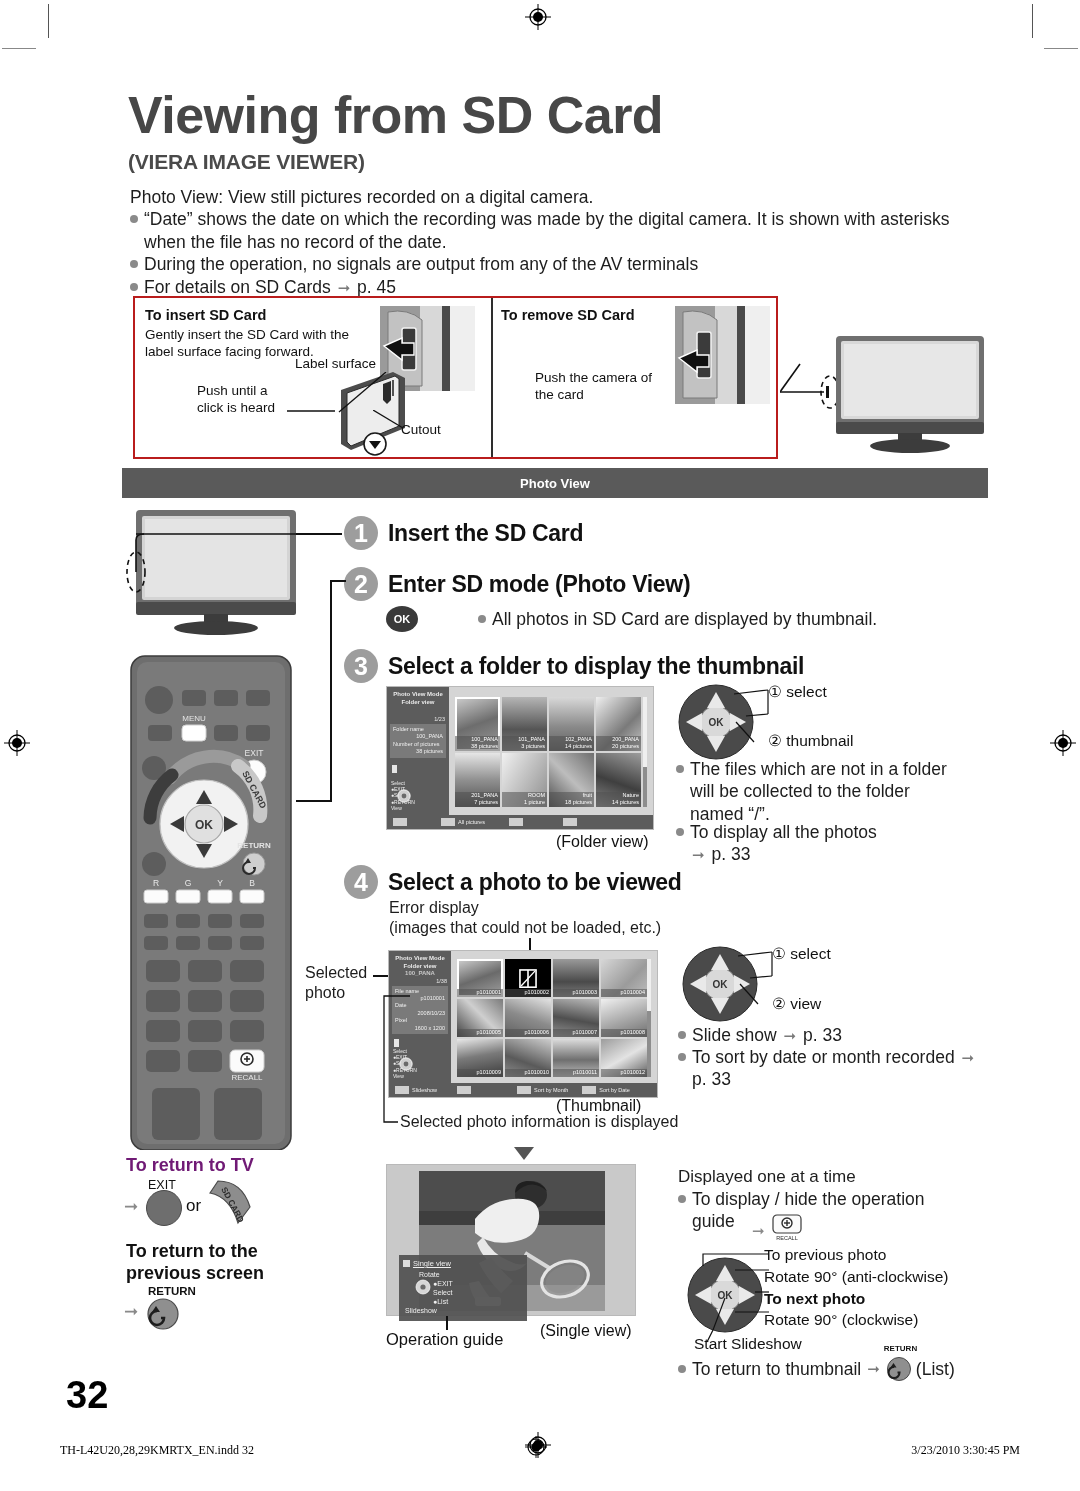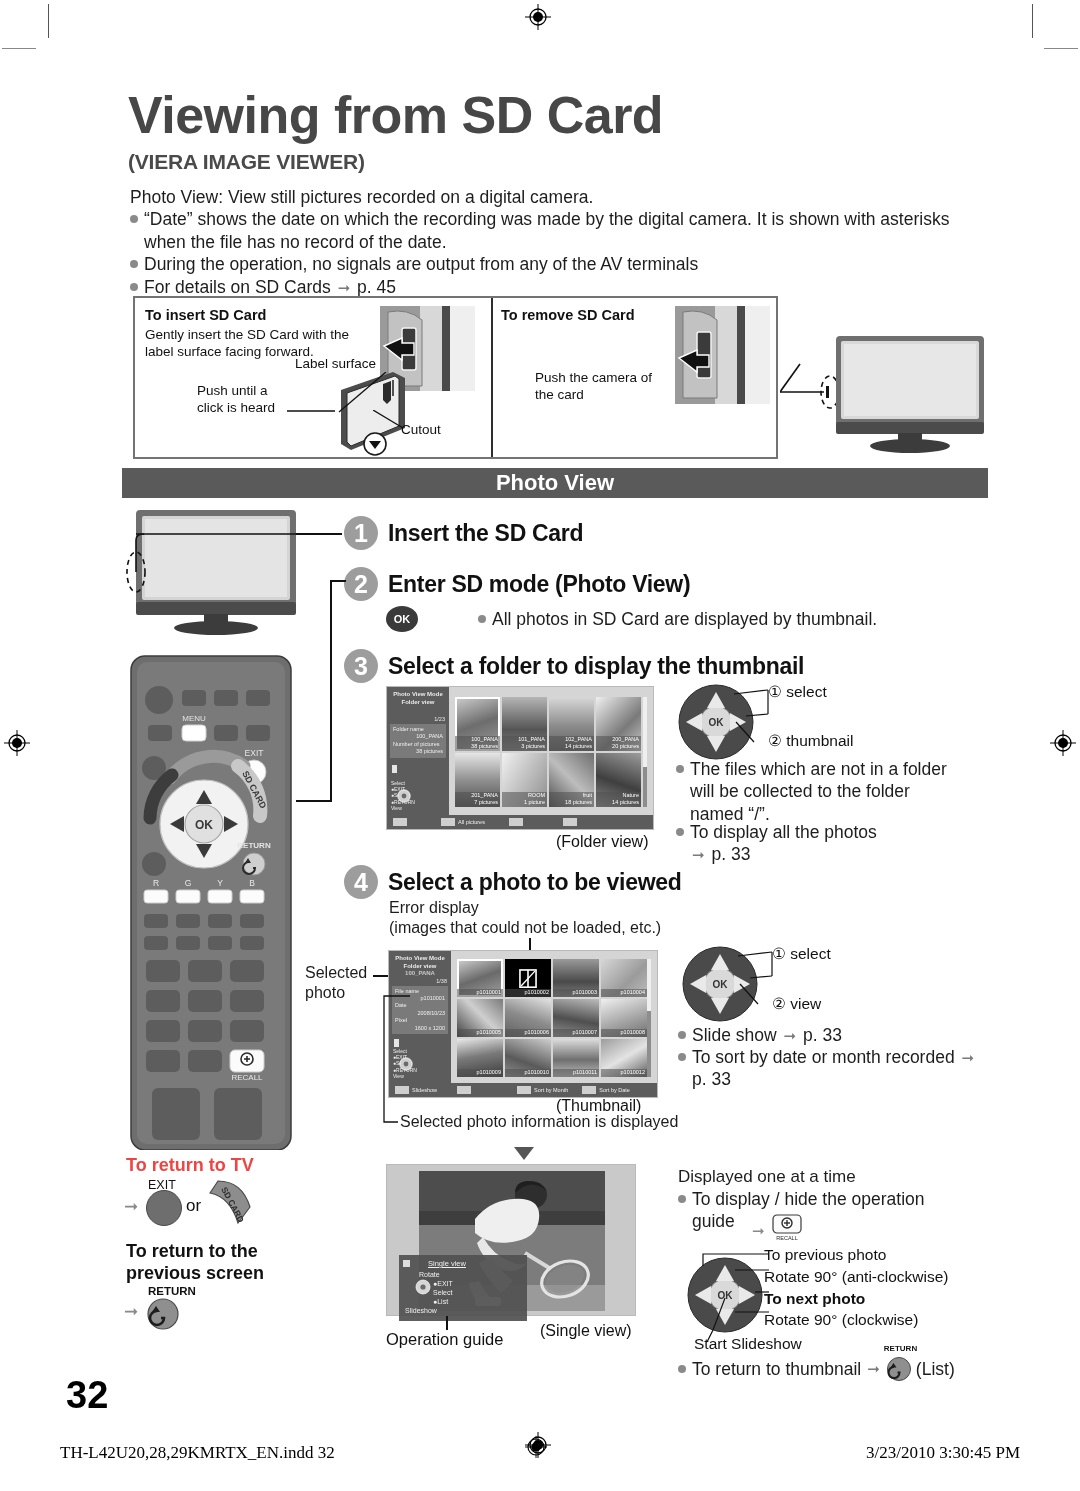--- a/index.html
+++ b/index.html
@@ -41,38 +41,38 @@
   .bdot {
     display:inline-block; width:8px; height:8px; border-radius:50%;
     background:#8a8a8a; margin: 7px 6px 0 0; flex: 0 0 auto;
   }
   .bullet-txt { flex: 1 1 auto; }
   .arrow { font-size: 15px; color:#7a7a7a; padding: 0 2px; }
 
   
   #cardpanel {
     left: 133px; top: 296px; width: 645px; height: 163px;
-    border: 2px solid #737373; box-sizing: border-box;
+    border: 2px solid #b91c1c; box-sizing: border-box;
     background:#fff;
   }
   #cardpanel .divider {
     position:absolute; left:356px; top:0; bottom:0; width:2px; background:#2e2e2e;
   }
   .panel-h { font-size:14.5px; font-weight:bold; color:#111; }
   .panel-t { font-size:13.5px; color:#111; line-height:1.25; }
   .slot-img {
     position:absolute; background: linear-gradient(90deg,#8d8d8d 0%,#b5b5b5 28%,#cfcfcf 46%,#f2f2f2 58%,#9a9a9a 70%,#efefef 80%,#ffffff 100%);
     border:0;
   }
 
   
   #pvbar {
     left:122px; top:468px; width:866px; height:30px;
     background:#5a5a5a; color:#fff;
-    font-size:22px; font-weight:bold;
+    font-size:13px; font-weight:bold;
     display:flex; align-items:center; justify-content:center;
   }
 
   
   .stepcircle {
     width: 34px; height: 34px; border-radius: 50%;
     background:#9d9d9d; color:#fff;
     font-size: 25px; font-weight: bold;
     display:flex; align-items:center; justify-content:center;
     font-family: "Liberation Sans", sans-serif;
@@ -119,21 +119,21 @@
   .th.err { background:#000; }
 
   .caption { font-size:16px; color:#111; }
   .small-label { font-size:15.5px; color:#111; line-height:1.25; }
 
   
   #remote { left:126px; top:648px; width:170px; height:502px; }
 
   
   #pagenum { left:66px; top:1374px; font-size:38px; font-weight:bold; color:#000;}
-  .foot { font-family:"Liberation Serif", serif; font-size:17px; color:#000; }
+  .foot { font-family:"Liberation Serif", serif; font-size:12px; color:#000; }
   #footleft { left:60px; top:1443px; }
   #footright { right:60px; top:1443px; }
 </style>
 </head>
 <body>
 
 <div class="crop-v" style="left:48px;top:4px;height:34px;"></div>
 <div class="crop-h" style="left:2px;top:48px;width:34px;"></div>
 <div class="crop-v" style="left:1032px;top:4px;height:34px;"></div>
 <div class="crop-h" style="left:1044px;top:48px;width:34px;"></div>
@@ -622,21 +622,21 @@
   <rect x="104" y="402" width="34" height="22" rx="5" fill="#fbfbfb" stroke="#cdcdcd"></rect>
   <circle cx="121" cy="411" r="6" fill="none" stroke="#2b2b2b" stroke-width="1.6"></circle>
   <line x1="118" y1="411" x2="124" y2="411" stroke="#2b2b2b" stroke-width="1.6"></line>
   <line x1="121" y1="408" x2="121" y2="414" stroke="#2b2b2b" stroke-width="1.6"></line>
   <text x="121" y="432" font-family="Liberation Sans, sans-serif" font-size="8" fill="#e9e9e9" text-anchor="middle">RECALL</text>
 
   <rect x="26" y="440" width="48" height="52" rx="6" fill="#5d5d5d"></rect>
   <rect x="88" y="440" width="48" height="52" rx="6" fill="#5d5d5d"></rect>
 </svg>
 
-<div class="abs" style="left:126px;top:1155px;font-size:18px;font-weight:bold;color:#ef4444;">To return to TV</div>
+<div class="abs" style="left:126px;top:1155px;font-size:18px;font-weight:bold;color:#701a75;">To return to TV</div>
 <div class="abs" style="left:148px;top:1178px;font-size:12.5px;color:#111;">EXIT</div>
 <div class="abs" style="left:124px;top:1196px;font-size:17px;color:#8a8a8a;">➞</div>
 <div class="abs" style="left:146px;top:1190px;width:34px;height:34px;border-radius:50%;background:#6e6e6e;border:1px solid #4a4a4a;"></div>
 <div class="abs" style="left:186px;top:1196px;font-size:17px;color:#111;">or</div>
 <svg class="abs" style="left:208px;top:1177px;" width="50" height="52" viewBox="0 0 50 52">
   <path d="M10 4 Q34 4 42 30 L30 46 Q22 20 2 16 Z" fill="#8d8d8d" stroke="#4a4a4a" stroke-width="1.2"></path>
   <text font-family="Liberation Sans, sans-serif" font-size="8.5" font-weight="bold" fill="#2d2d2d" transform="translate(13,12) rotate(62)">SD CARD</text>
 </svg>
 
 <div class="abs" style="left:126px;top:1241px;width:175px;font-size:18px;font-weight:bold;color:#111;line-height:1.2;">To return to the previous screen</div>
@@ -668,21 +668,21 @@
       <path d="M64 66 q10 18 26 24 q12 6 18 2 q-10 12 -26 6 q-18 -8 -24 -26 z" fill="#e7e7e7"></path>
       <path d="M72 86 q12 16 22 24 l-12 12 q-14 -14 -22 -30 z" fill="#cfcfcf"></path>
       <path d="M60 110 q8 14 14 20 l-14 4 q-8 -10 -10 -22 z" fill="#e3e3e3"></path>
       <rect x="56" y="126" width="26" height="9" rx="3" fill="#f2f2f2"></rect>
       <path d="M106 82 L132 98" stroke="#d8d8d8" stroke-width="4"></path>
       <ellipse cx="146" cy="108" rx="24" ry="17" fill="none" stroke="#e4e4e4" stroke-width="3.2" transform="rotate(-20 146 108)"></ellipse>
       <ellipse cx="146" cy="108" rx="20" ry="13" fill="#8b8b8b" opacity=".45" transform="rotate(-20 146 108)"></ellipse>
     </svg>
   </div>
   <div class="abs" style="left:12px;top:90px;width:120px;height:58px;background:rgba(80,80,80,.92);color:#efefef;font-size:7px;line-height:1.3;padding:4px;">
-    <div style="display:flex;align-items:center;gap:18px;text-decoration:underline;">
+    <div style="display:flex;align-items:center;gap:3px;text-decoration:underline;">
       <span style="display:inline-block;width:7px;height:7px;background:#dcdcdc;"></span>
       <span style="font-size:7.5px;">Single view</span>
     </div>
     <div style="margin-left:16px;margin-top:1px;">Rotate</div>
     <div style="display:flex;align-items:flex-start;gap:2px;margin-left:12px;">
       <svg width="16" height="16" viewBox="0 0 16 16">
         <circle cx="8" cy="8" r="7" fill="#d6d6d6" stroke="#fff" stroke-width="0.7"></circle>
         <circle cx="8" cy="8" r="2.6" fill="#6a6a6a"></circle>
       </svg>
       <div>

